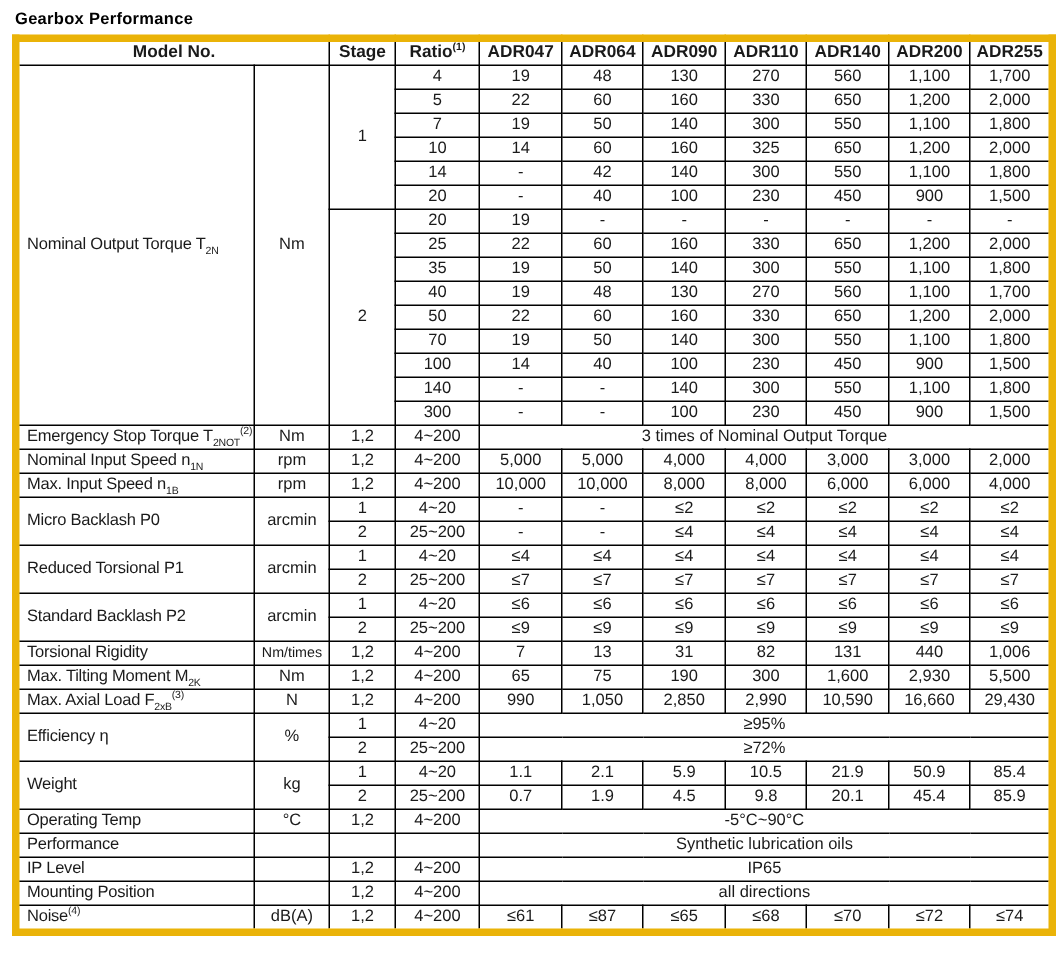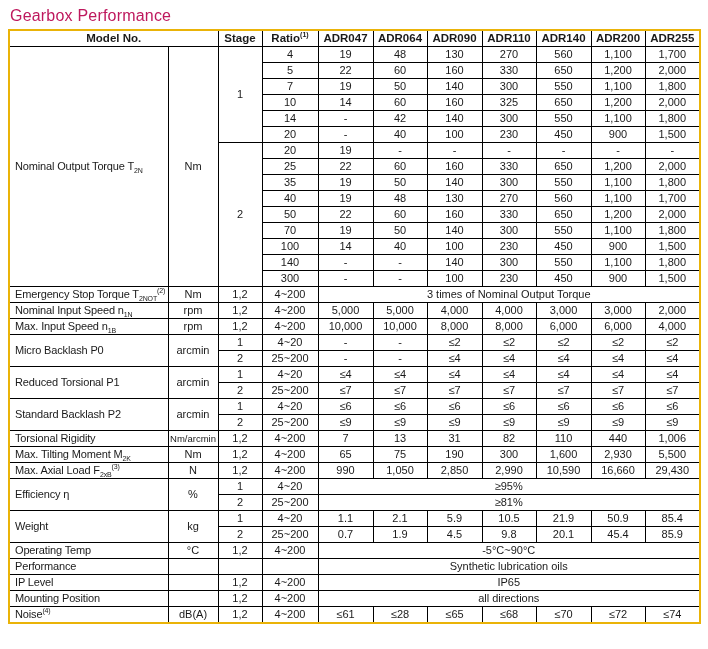--- a/index.html
+++ b/index.html
@@ -1,18 +1,18 @@
 <!DOCTYPE html>
 <html><head>
 <meta charset="utf-8">
 <style>
   html,body{margin:0;padding:0;background:#fff;}
   body{width:708px;height:649px;font-family:"Liberation Sans",sans-serif;color:#1a1a1a;overflow:hidden;}
-  .title{font-weight:normal;font-size:16px;color:#be185d;margin:7px 0 4px 10px;letter-spacing:0.2px;}
-  table.spec{border-collapse:collapse;margin-left:8px;table-layout:fixed;border:2px solid #eab308;}
+  .title{font-weight:bold;font-size:11px;color:#000000;margin:7px 0 4px 10px;letter-spacing:0.2px;}
+  table.spec{border-collapse:collapse;margin-left:8px;table-layout:fixed;border:5px solid #eab308;}
   .spec th,.spec td{
     border:1px solid #000;
     font-size:11px;
     height:15px;
     text-align:center;
     vertical-align:middle;
     padding:0 1px;
     line-height:1.05;
     overflow:hidden;
     white-space:nowrap;
@@ -311,28 +311,28 @@
         <td>≤9</td>
         <td>≤9</td>
         <td>≤9</td>
         <td>≤9</td>
         <td>≤9</td>
         <td>≤9</td>
         <td>≤9</td>
       </tr>
       <tr>
         <td class="label-cell"><span>Torsional Rigidity</span></td>
-        <td class="unit-small">Nm/arcmin</td>
+        <td class="unit-small">Nm/times</td>
         <td>1,2</td>
         <td>4~200</td>
         <td>7</td>
         <td>13</td>
         <td>31</td>
         <td>82</td>
-        <td>110</td>
+        <td>131</td>
         <td>440</td>
         <td>1,006</td>
       </tr>
       <tr>
         <td class="label-cell"><span>Max. Tilting Moment M</span><sub>2K</sub></td>
         <td>Nm</td>
         <td>1,2</td>
         <td>4~200</td>
         <td>65</td>
         <td>75</td>
@@ -358,21 +358,21 @@
       <tr>
         <td class="label-cell" rowspan="2"><span>Efficiency η</span></td>
         <td rowspan="2">%</td>
         <td>1</td>
         <td>4~20</td>
         <td colspan="7">≥95%</td>
       </tr>
       <tr>
         <td>2</td>
         <td>25~200</td>
-        <td colspan="7">≥81%</td>
+        <td colspan="7">≥72%</td>
       </tr>
       <tr>
         <td class="label-cell" rowspan="2"><span>Weight</span></td>
         <td rowspan="2">kg</td>
         <td>1</td>
         <td>4~20</td>
         <td>1.1</td>
         <td>2.1</td>
         <td>5.9</td>
         <td>10.5</td>
@@ -418,21 +418,21 @@
         <td>1,2</td>
         <td>4~200</td>
         <td colspan="7">all directions</td>
       </tr>
       <tr>
         <td class="label-cell"><span>Noise</span><sup>(4)</sup></td>
         <td>dB(A)</td>
         <td>1,2</td>
         <td>4~200</td>
         <td>≤61</td>
-        <td>≤28</td>
+        <td>≤87</td>
         <td>≤65</td>
         <td>≤68</td>
         <td>≤70</td>
         <td>≤72</td>
         <td>≤74</td>
       </tr>
     </tbody>
 </table>
 
 </body></html>

